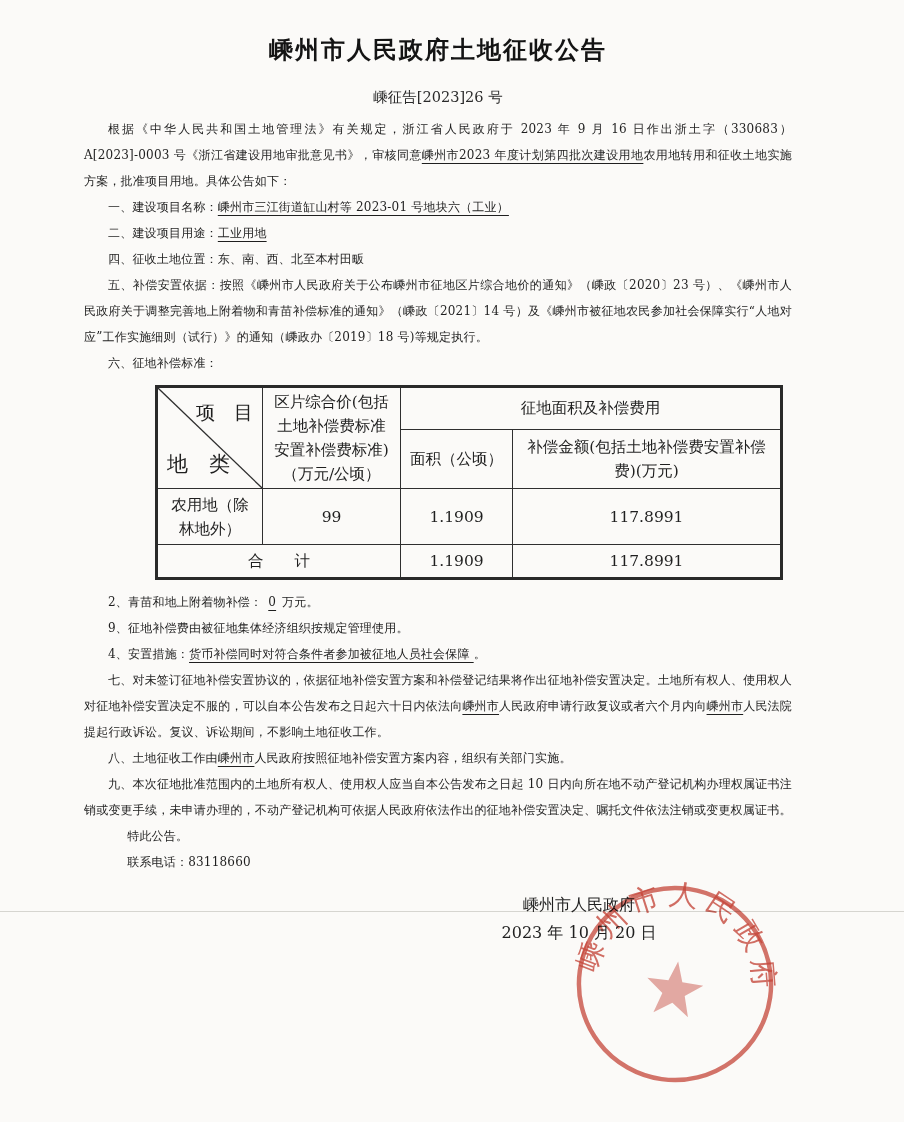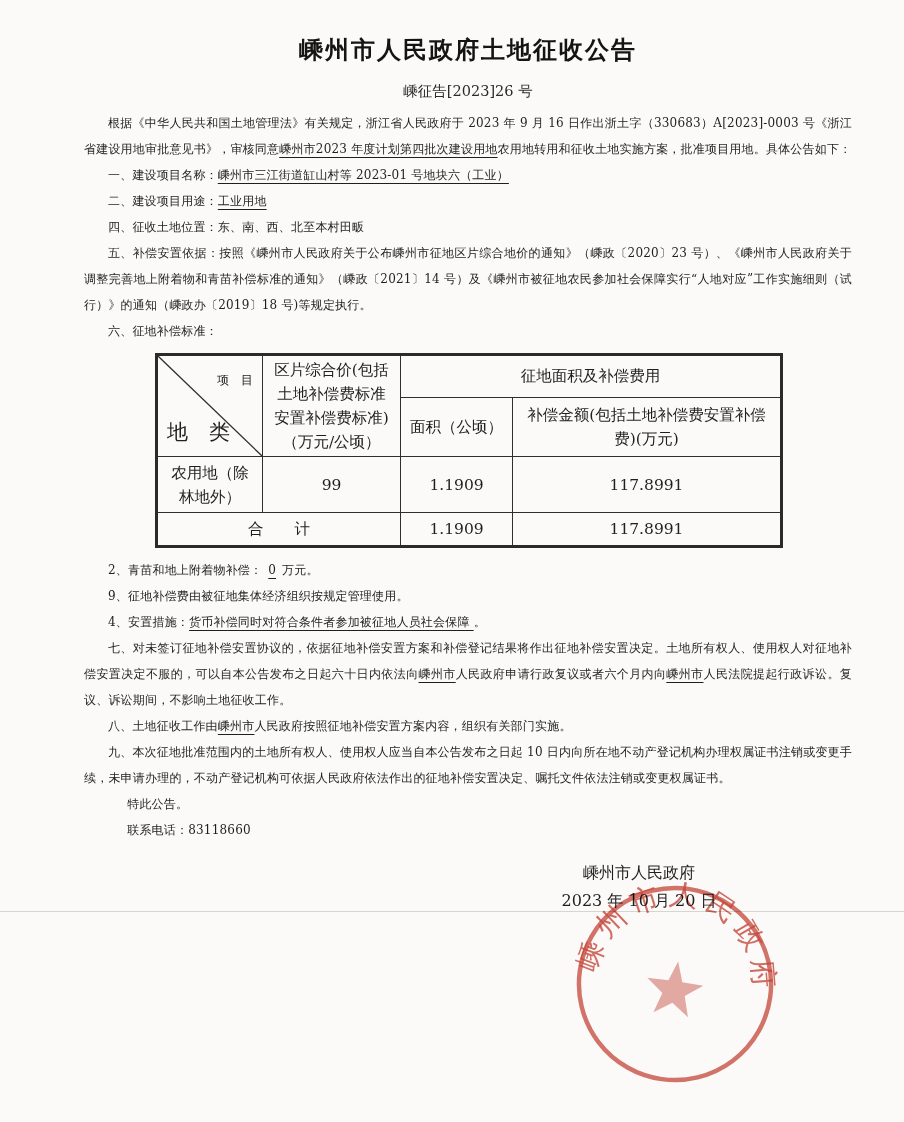--- a/index.html
+++ b/index.html
@@ -3,26 +3,26 @@
 <meta charset="utf-8">
 <style>
   * { box-sizing: border-box; }
   html, body { margin: 0; padding: 0; background: #ffffff; }
   .page {
     width: 904px; height: 1122px; position: relative; overflow: hidden;
     background: #fbfaf8;
     font-family: "DejaVu Serif", "Liberation Serif", serif;
     color: #1f1f1f;
   }
-  .content { padding: 24px 52px 0 84px; }
+  .content { padding: 24px 112px 0 84px; }
   .title {
     text-align: center; font-size: 24px; font-weight: bold;
     letter-spacing: 2px; margin: 10px 0 0; color: #141414;
   }
-  .doc-number { text-align: center; font-size: 14.5px; margin-top: 16px; color: #2a2a2a; }
+  .doc-number { text-align: center; font-size: 14.5px; margin-top: 22px; color: #2a2a2a; }
   .para {
     margin: 0; font-size: 12px; line-height: 26px; text-align: justify;
     text-indent: 2em; letter-spacing: 0.2px;
   }
   .para.first { margin-top: 9px; }
   .para.extra-indent { text-indent: 3.6em; }
   .u { text-decoration: underline; text-underline-offset: 4px; text-decoration-thickness: 1px; }
   .u-pad { padding: 0 6px; }
 
   table.comp {
@@ -32,21 +32,21 @@
   table.comp td {
     border: 1px solid #2f2f2f; padding: 2px 8px; vertical-align: middle;
     text-align: center; line-height: 24px;
   }
   tr.row-group td { height: 38px; }
   tr.row-subhdr td { height: 50px; }
   tr.row-data td { height: 56px; }
   tr.row-total td { height: 34px; }
   td.corner { position: relative; padding: 0; }
   td.corner svg.diag { position: absolute; inset: 0; width: 100%; height: 100%; }
-  .corner-top { position: absolute; top: 12px; right: 9px; font-size: 12px; }
+  .corner-top { position: absolute; top: 12px; right: 9px; font-size: 19px; }
   .corner-bottom { position: absolute; bottom: 12px; left: 9px; font-size: 21px; }
   td.price-hdr { text-align: left; padding: 4px 10px; line-height: 27px; }
   td.cat-cell { text-align: left; padding: 2px 8px; }
 
   .signature {
     width: 250px; margin: 16px 88px 0 auto; text-align: center;
     font-size: 16px; line-height: 28px; position: relative; z-index: 1;
   }
   .stamp {
     position: absolute; left: 571px; top: 880px; width: 208px; height: 208px;

